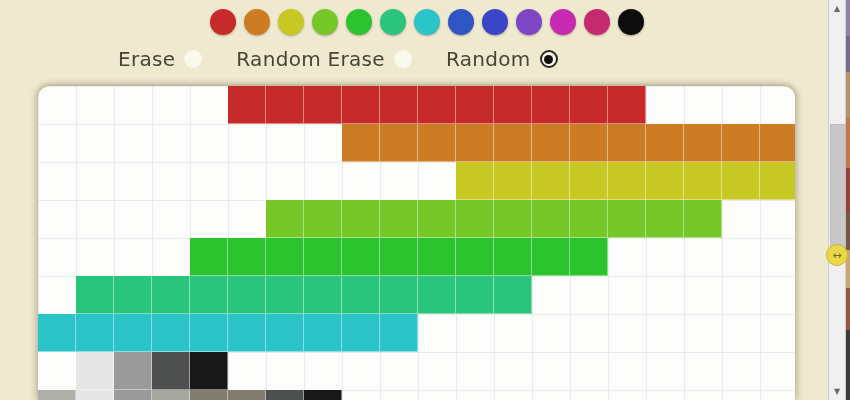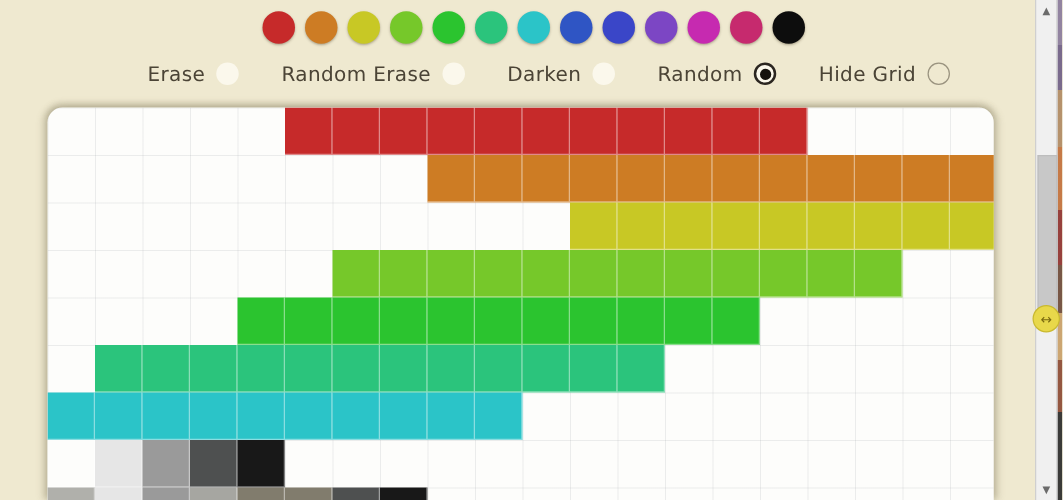--- a/index.html
+++ b/index.html
@@ -59,21 +59,21 @@
     cursor:pointer;flex:none;
   }
 
   
   #toggles{
     position:absolute;left:118px;top:45px;height:28px;
     display:flex;align-items:center;
   }
   .toggle{display:flex;align-items:center;gap:9px;margin-right:34px;}
   .toggle .tlabel{
-    font-size:16px;color:#4b4436;white-space:nowrap;
+    font-size:20px;color:#4b4436;white-space:nowrap;
     letter-spacing:.3px;
   }
   .radio{
     width:18px;height:18px;border-radius:50%;flex:none;
     background:#fbf8ec;box-sizing:border-box;
   }
   .radio.ring{background:transparent;border:1.6px solid #9a937f;}
   .radio.on{
     background:#fbf8ec;border:2px solid #2b2620;
     display:flex;align-items:center;justify-content:center;
@@ -139,30 +139,22 @@
   <div id="toggles">
       <div class="toggle">
         <span class="tlabel">Erase</span>
         <span class="radio"></span>
       </div>
       <div class="toggle">
         <span class="tlabel">Random Erase</span>
         <span class="radio"></span>
       </div>
       <div class="toggle">
-        <span class="tlabel">Darken</span>
-        <span class="radio"></span>
-      </div>
-      <div class="toggle">
         <span class="tlabel">Random</span>
         <span class="radio on"></span>
-      </div>
-      <div class="toggle">
-        <span class="tlabel">Hide Grid</span>
-        <span class="radio ring"></span>
       </div>
     </div>
 
   <div id="canvas-wrap">
     <div id="grid-lines"></div>
   <div class="cell" style="left: 190px; top: 0px; background: rgb(198, 42, 42);"></div>
       <div class="cell" style="left: 228px; top: 0px; background: rgb(198, 42, 42);"></div>
       <div class="cell" style="left: 266px; top: 0px; background: rgb(198, 42, 42);"></div>
       <div class="cell" style="left: 304px; top: 0px; background: rgb(198, 42, 42);"></div>
       <div class="cell" style="left: 342px; top: 0px; background: rgb(198, 42, 42);"></div>

